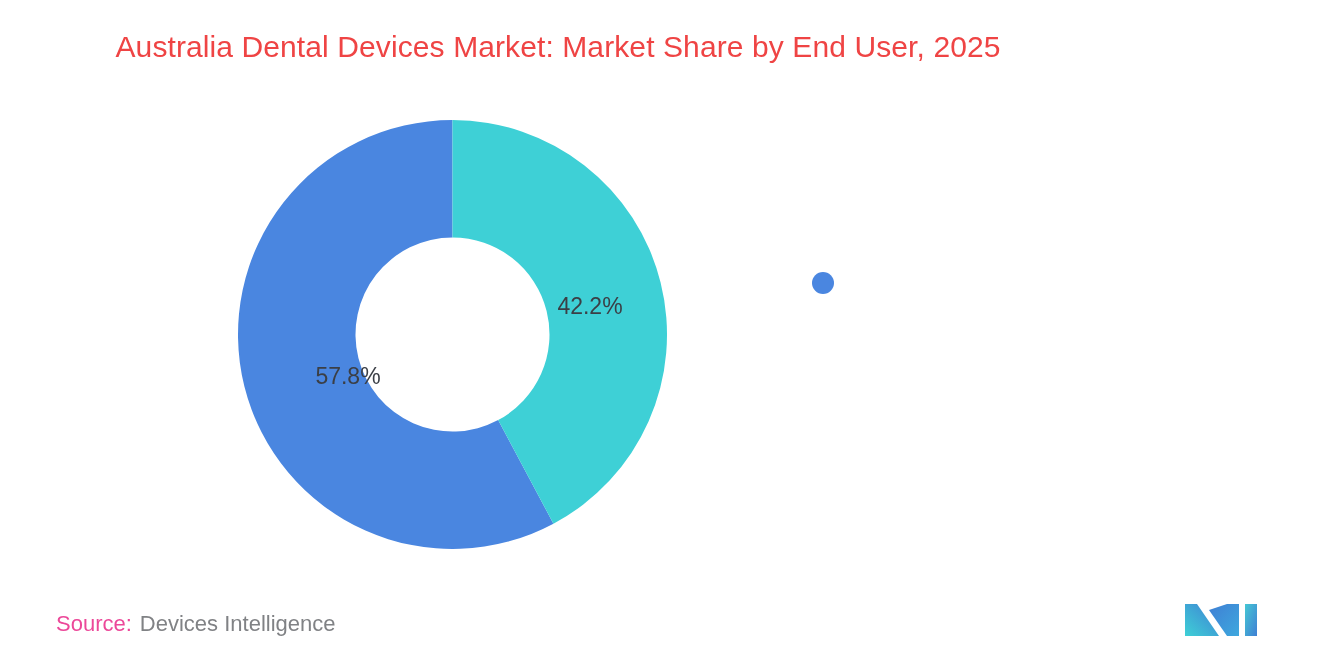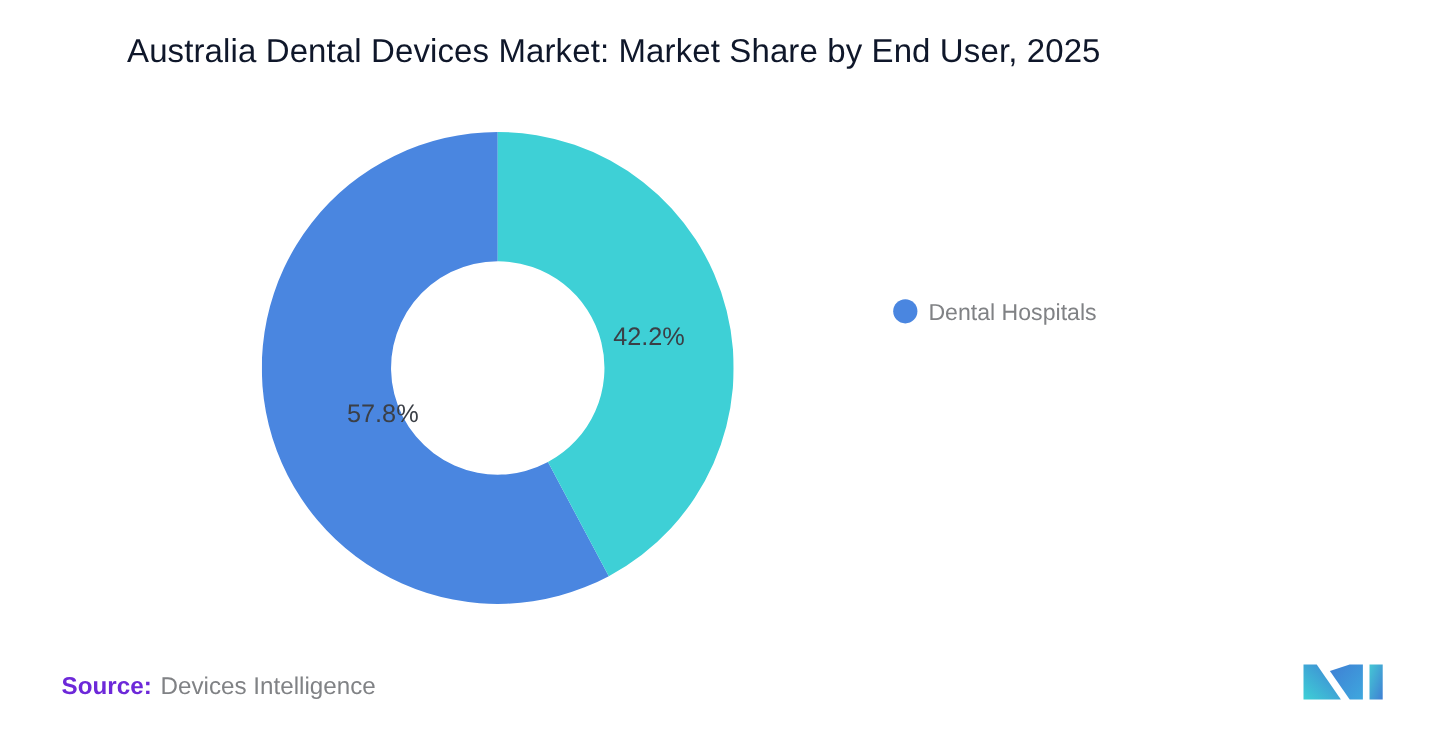--- a/index.html
+++ b/index.html
@@ -17,21 +17,21 @@
 
   
   #chart-title {
     position: absolute;
     left: 0;
     top: 30px;
     width: 1116px;
     text-align: center;
     font-size: 30px;
     font-weight: 300;
-    color: #0f172a;
+    color: #ef4444;
     letter-spacing: 0.1px;
     white-space: nowrap;
   }
 
   
   #donut-wrap {
     position: absolute;
     left: 238px;
     top: 120px;
     width: 429px;
@@ -81,22 +81,22 @@
   #source-line {
     position: absolute;
     left: 56px;
     top: 611px;
     font-size: 22px;
     color: #808285;
     font-weight: 300;
     white-space: nowrap;
   }
   #source-line .src-key {
-    font-weight: 700;
-    color: #6d28d9;
+    font-weight: 400;
+    color: #ec4899;
   }
   #source-line .src-val {
     margin-left: 8px;
   }
 
   
   #brand-logo {
     position: absolute;
     left: 1183px;
     top: 596px;
@@ -119,21 +119,20 @@
     <text id="label-blue" class="slice-label" x="110" y="258" text-anchor="middle" dominant-baseline="middle">57.8%</text>
 
     <text id="label-teal" class="slice-label" x="352" y="188" text-anchor="middle" dominant-baseline="middle">42.2%</text>
   </svg>
 </div>
 
 <div id="legend">
 
   <div class="legend-item">
     <span class="legend-dot" id="dot-0" style="background: rgb(74, 134, 224);"></span>
-    <span class="legend-label">Dental Hospitals</span>
   </div>
 
 
 </div>
 
 <div id="source-line">
   <span class="src-key">Source:</span><span class="src-val">Devices Intelligence</span>
 </div>
 
 <div id="brand-logo">

